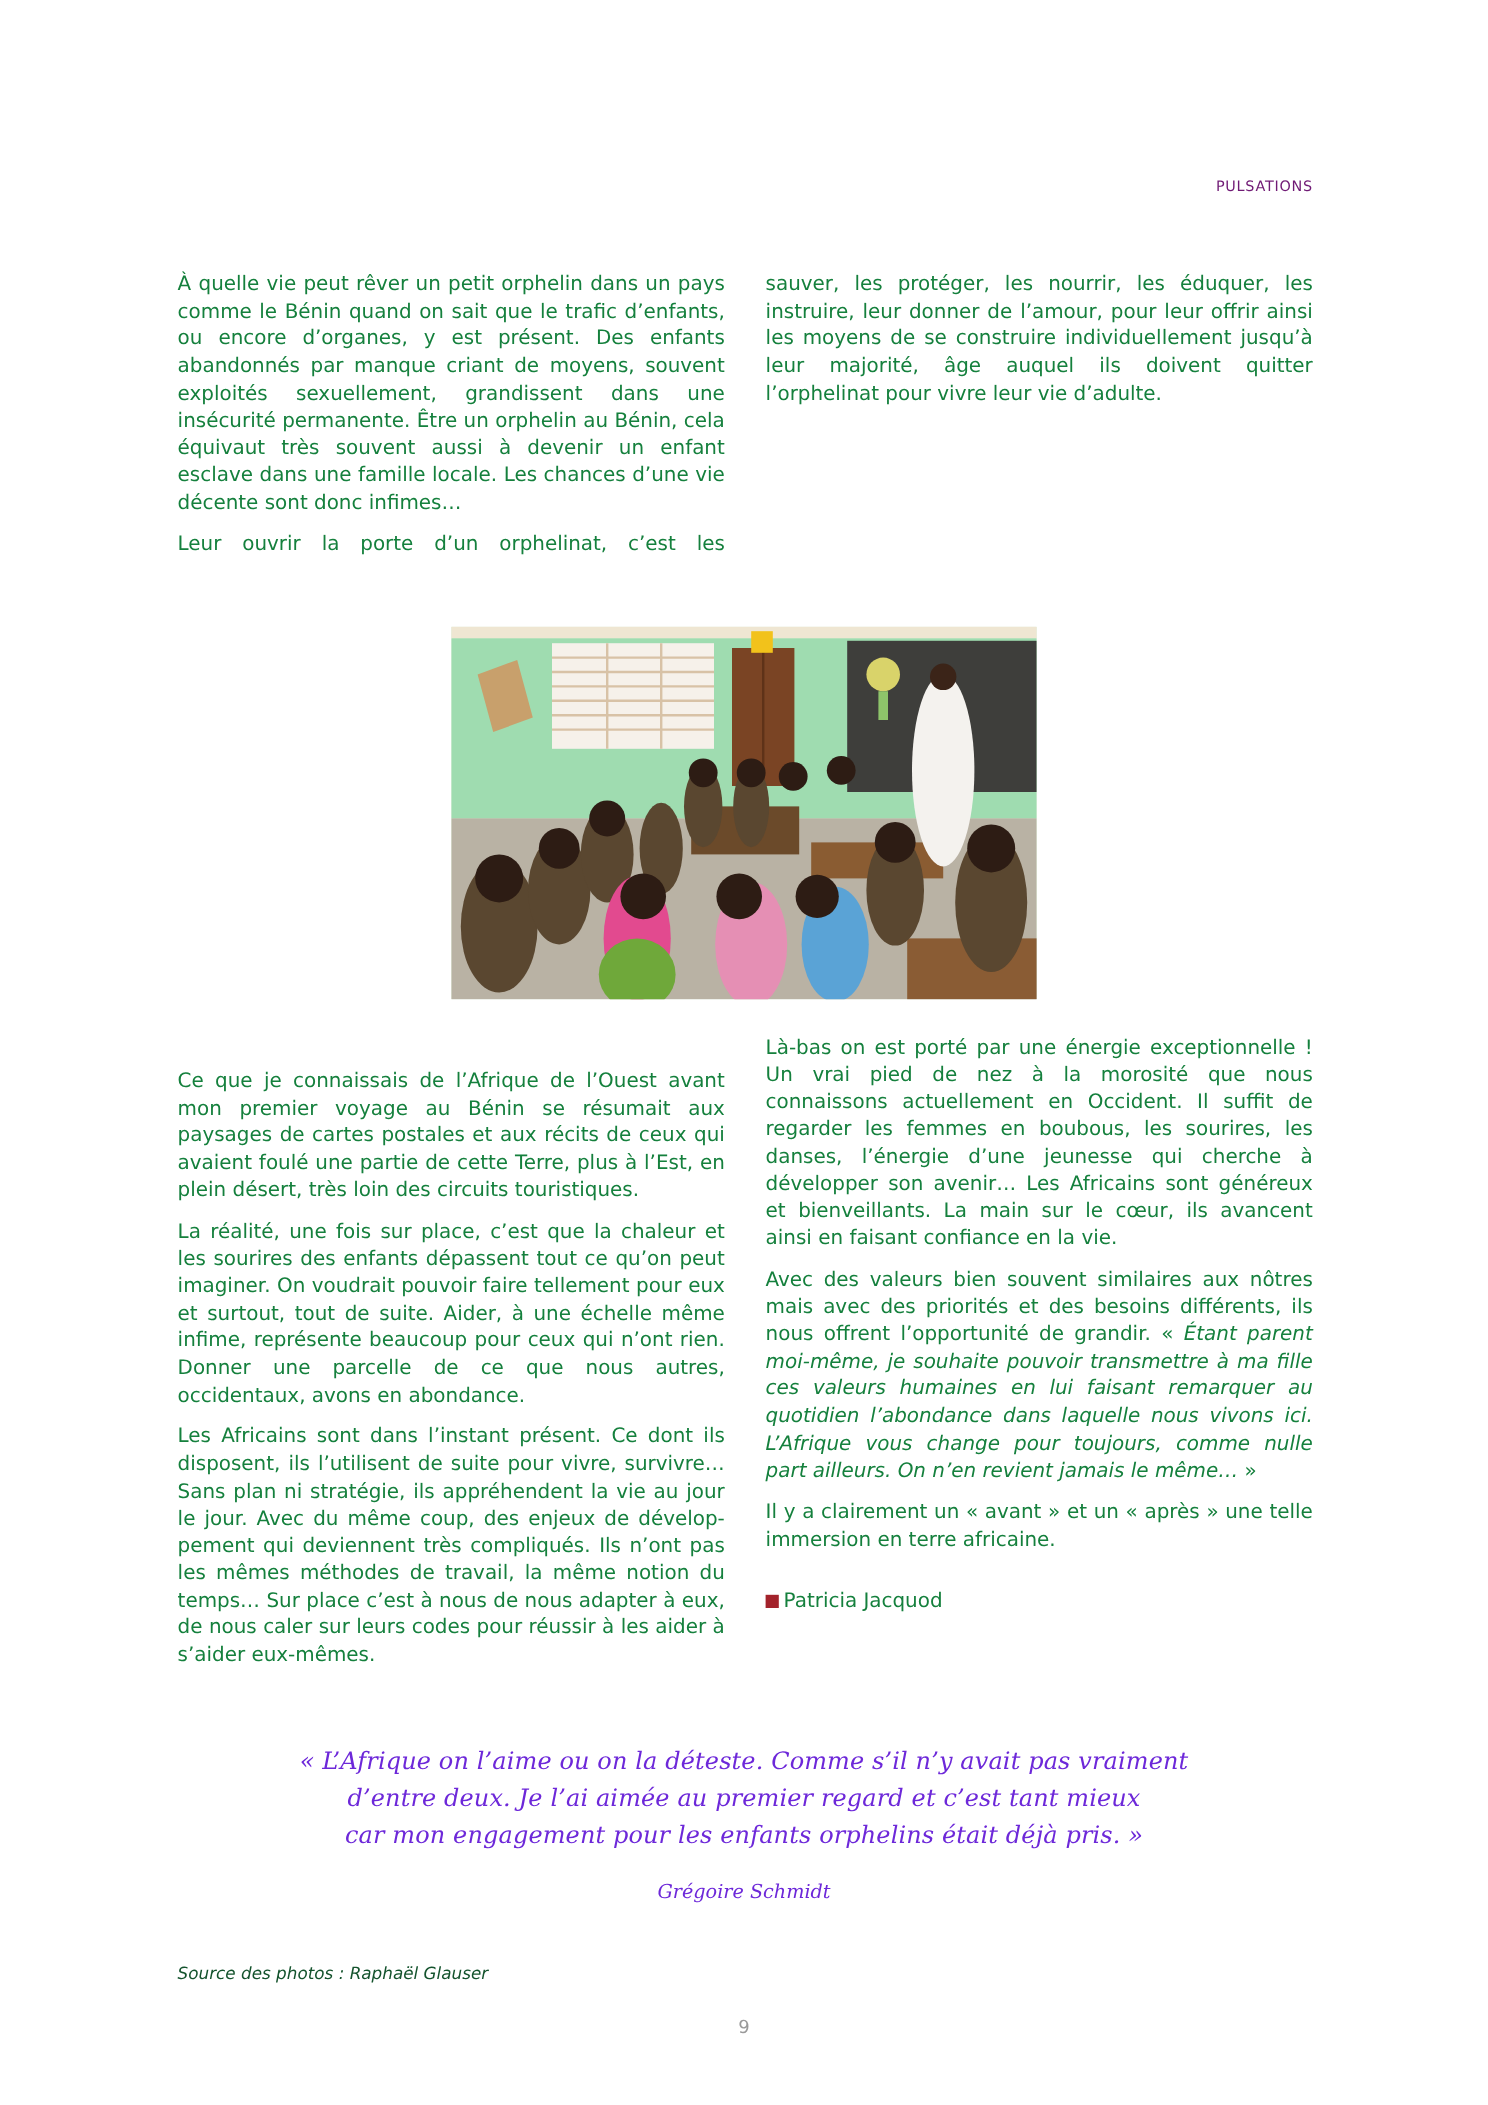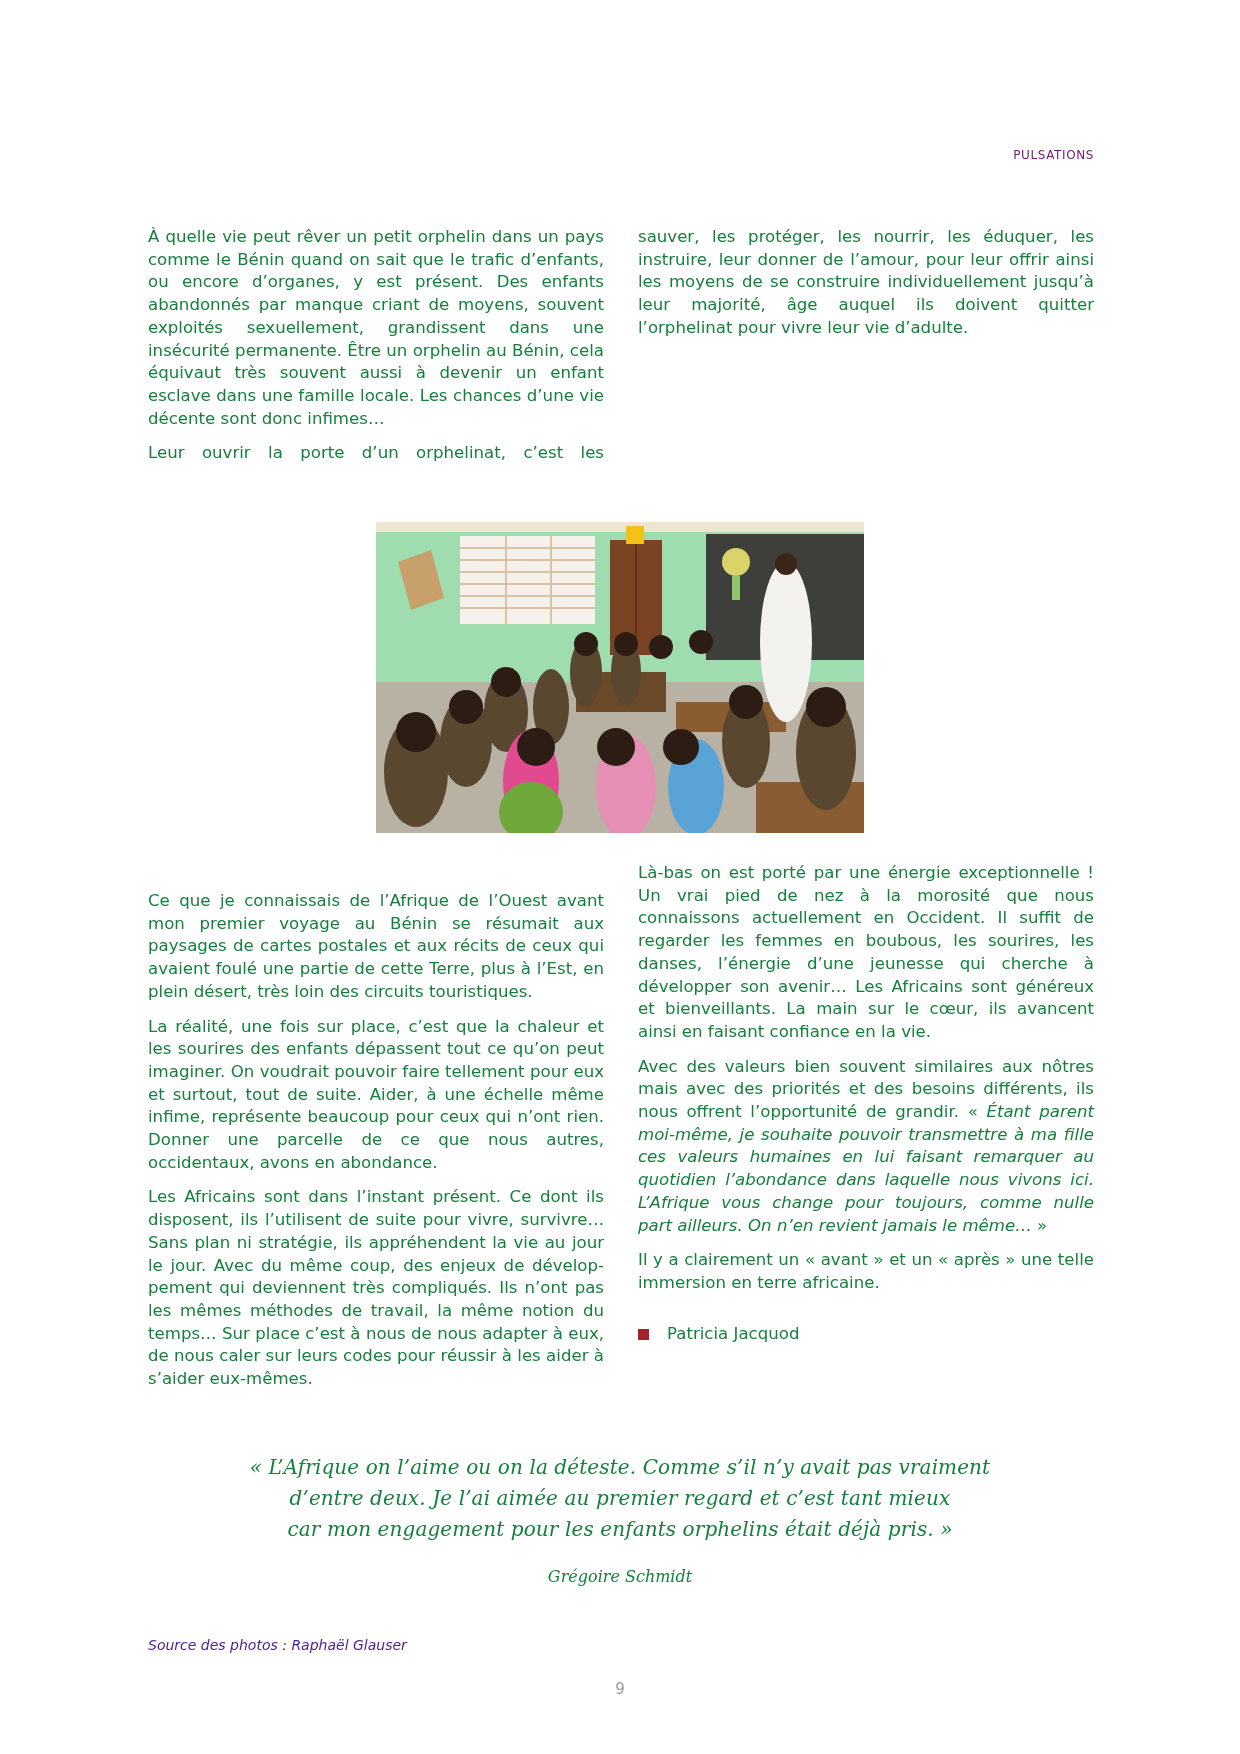--- a/index.html
+++ b/index.html
@@ -8,27 +8,27 @@
   .header { position: absolute; top: 148px; right: 146px; font-size: 12px; letter-spacing: 0.6px; color: #701a75; }
   .col { position: absolute; width: 456px; font-size: 16.6px; line-height: 22.7px; text-align: justify; color: #15803d; }
   .col p { margin: 0 0 12px 0; }
   .col-l1 { left: 148px; top: 226px; }
   .col-r1 { left: 638px; top: 226px; }
   .col-l2 { left: 148px; top: 890px; }
   .col-r2 { left: 638px; top: 862px; }
   .ital { font-style: italic; }
   .photo { position: absolute; left: 376px; top: 522px; width: 488px; height: 311px; overflow: hidden; }
   .photo svg { display: block; width: 100%; height: 100%; }
-  .signature { display: flex; align-items: center; gap: 18px; margin-top: 28px; }
+  .signature { display: flex; align-items: center; gap: 4px; margin-top: 28px; }
   .sig-square { width: 11px; height: 11px; background: #a3232b; display: inline-block; }
   .quote { position: absolute; left: 200px; width: 840px; top: 1452px; text-align: center;
-           font-family: "DejaVu Serif", "Liberation Serif", serif; font-style: italic; color: #15803d; }
+           font-family: "DejaVu Serif", "Liberation Serif", serif; font-style: italic; color: #6d28d9; }
   .quote .line { font-size: 20px; line-height: 31px; letter-spacing: 0.1px; }
   .quote .author { margin-top: 22px; font-size: 16px; }
-  .source { position: absolute; left: 148px; top: 1637px; font-size: 14px; font-style: italic; color: #4c1d95; }
+  .source { position: absolute; left: 148px; top: 1637px; font-size: 14px; font-style: italic; color: #14532d; }
   .page-num { position: absolute; left: 0; width: 1240px; top: 1680px; text-align: center; font-size: 15px; color: #9a9a9a; }
 </style>
 </head>
 <body>
 
 <div class="header">PULSATIONS</div>
 
 <div class="col col-l1">
   <p>À quelle vie peut rêver un petit orphelin dans un pays comme le Bénin quand on sait que le trafic d’enfants, ou encore d’organes, y est présent. Des enfants abandonnés par manque criant de moyens, souvent exploités sexuellement, grandissent dans une insécurité permanente. Être un orphelin au Bénin, cela équivaut très souvent aussi à devenir un enfant esclave dans une famille locale. Les chances d’une vie décente sont donc infimes…</p>
   <p style="text-align-last: justify;">Leur ouvrir la porte d’un orphelinat, c’est les</p>

